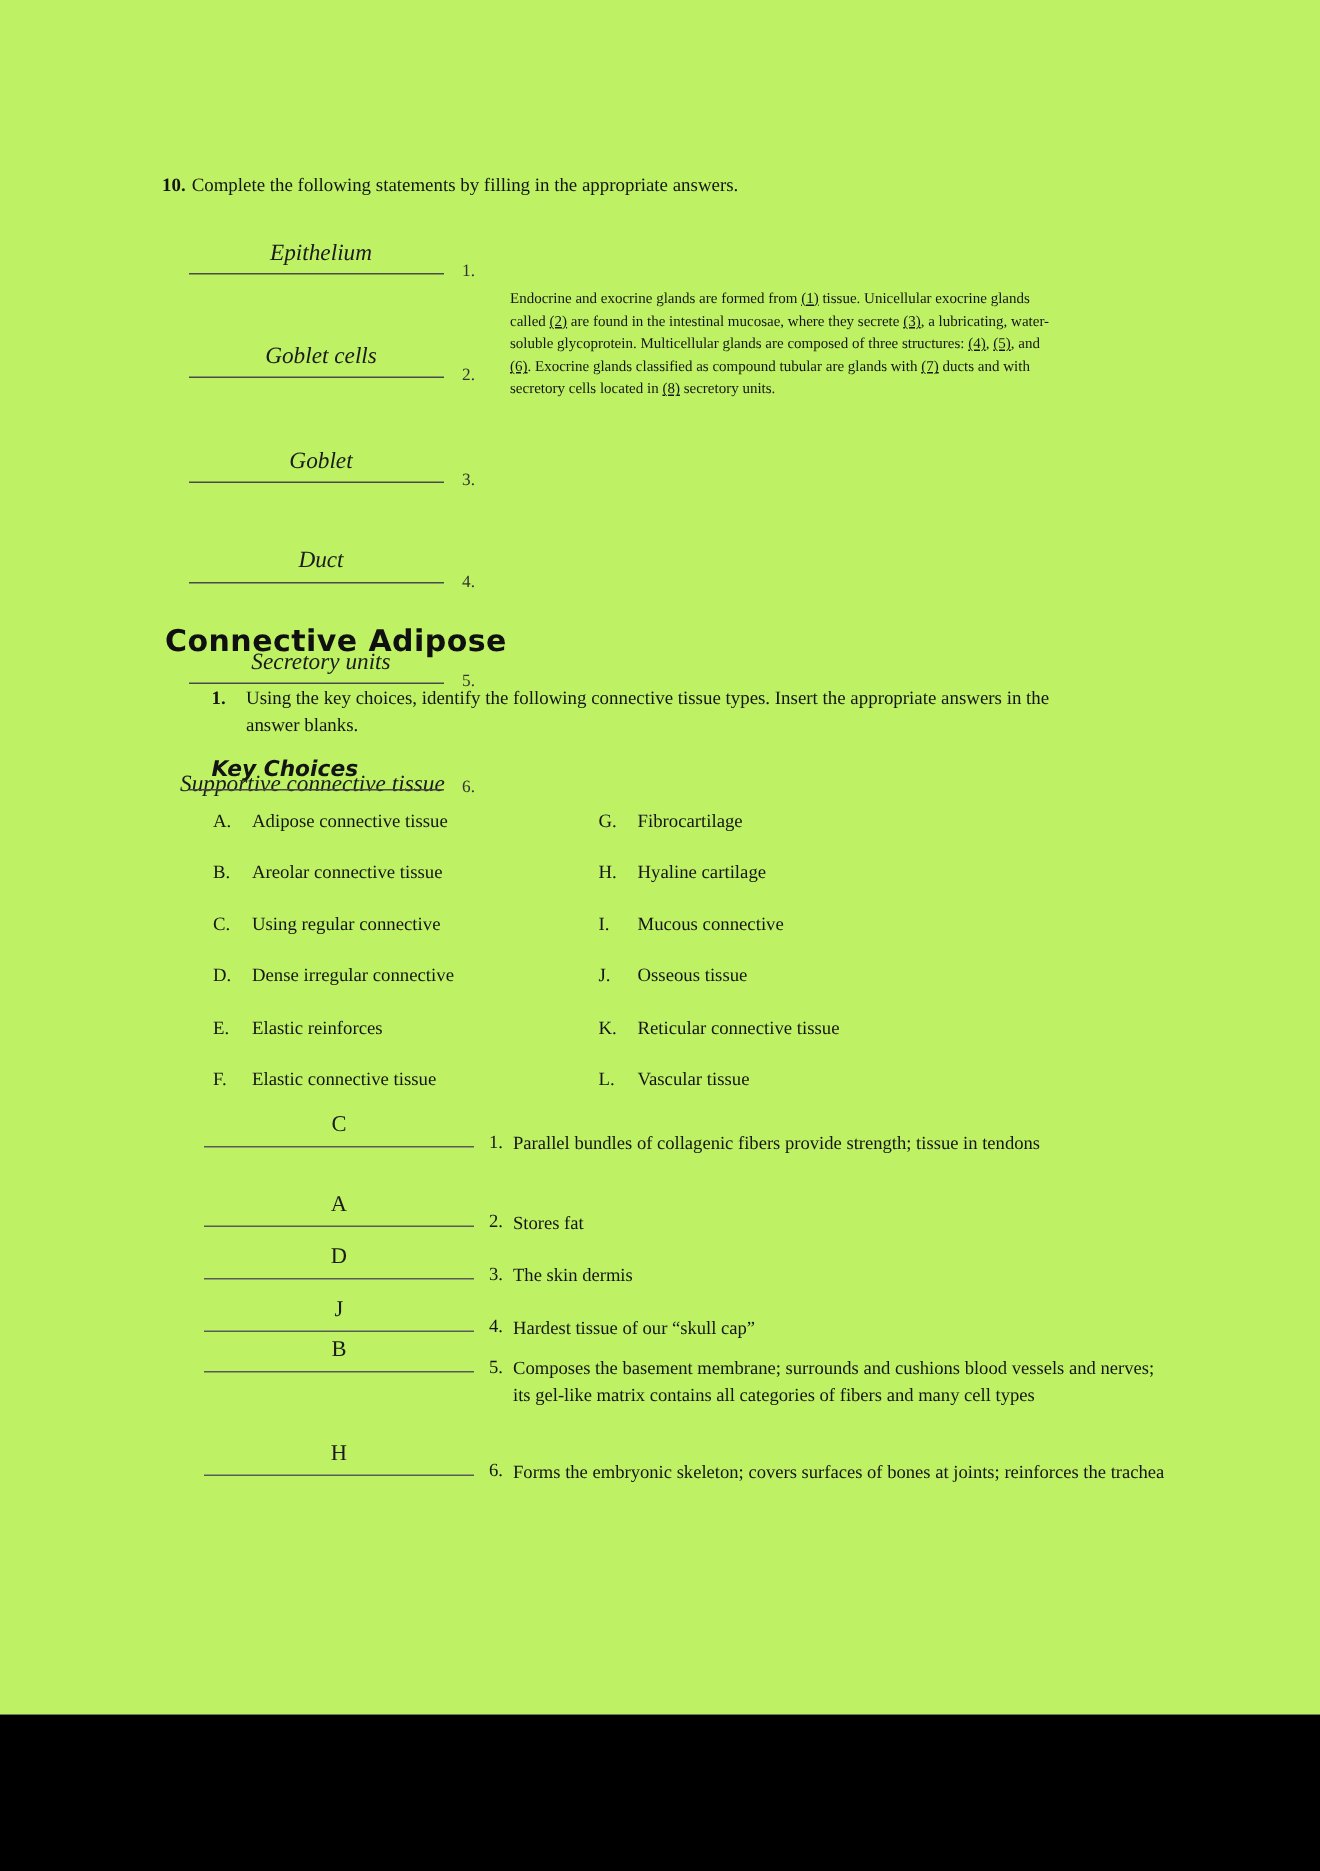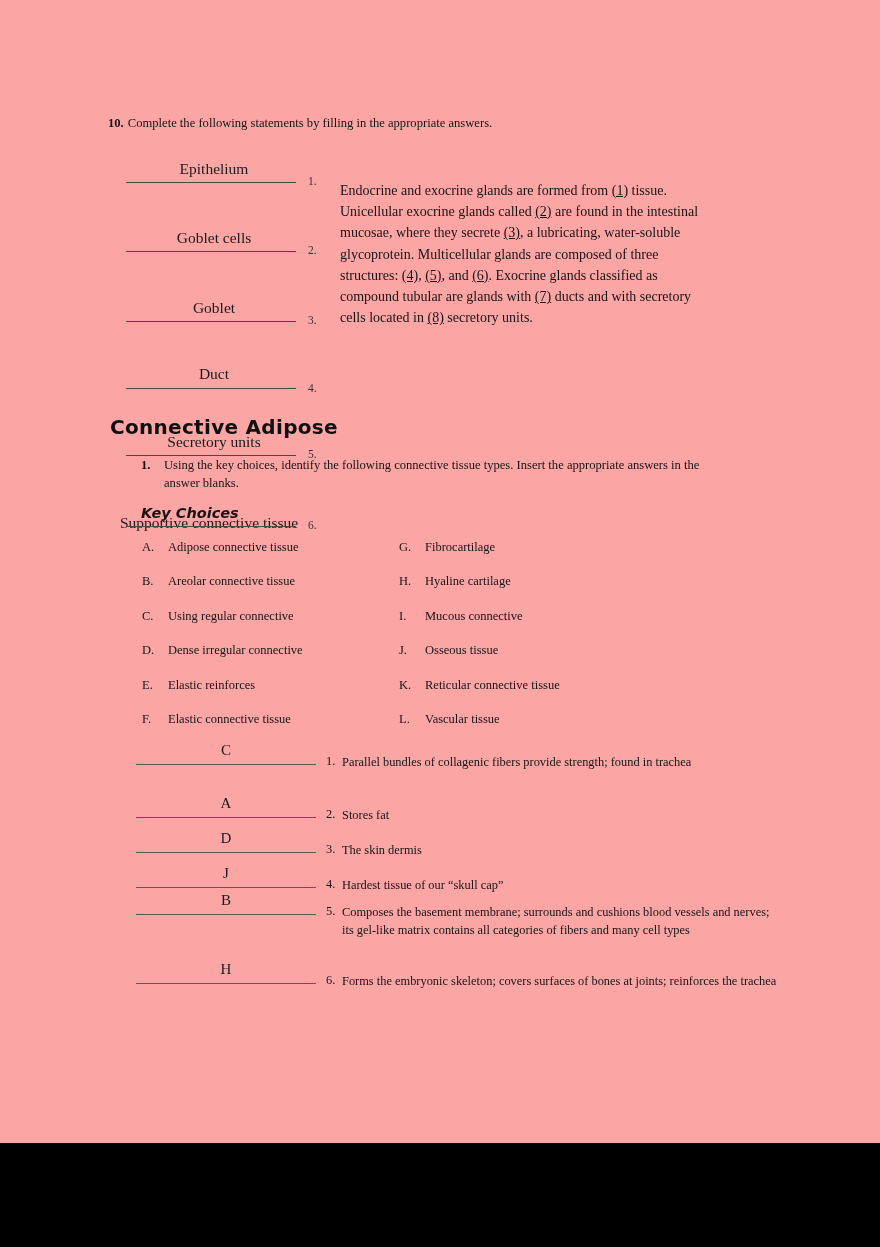--- a/index.html
+++ b/index.html
@@ -16,21 +16,21 @@
     font-family: "Liberation Serif", serif;
     color: #151515;
   }
 
   
   .page {
     position: absolute;
     left: 0; top: 0;
     width: 880px;
     height: 1143px;
-    background: #fca5a5;
+    background: #bef264;
   }
   .bottom-band {
     position: absolute;
     left: 0;
     top: 1143px;
     width: 880px;
     height: 104px;
     background: #000000;
   }
 
@@ -79,20 +79,21 @@
   }
   .blank-answer {
     position: absolute;
     left: 0;
     width: 176px;
     text-align: center;
     font-family: "Liberation Serif", serif;
     font-size: 15.5px;
     color: #1b1b1b;
     white-space: nowrap;
+    font-style: italic;
   }
   .blank-num {
     position: absolute;
     left: 182px;
     font-size: 11.5px;
     color: #333;
   }
 
   
   #blank1 .blank-answer { top: 16px; }
@@ -132,23 +133,23 @@
   #blank7 .blank-num    { top: 238px; }
 
   #blank8 .blank-answer { top: 256px; }
   #blank8 .blank-line   { top: 279px; }
   #blank8 .blank-num    { top: 272px; }
 
   
   .q10-para {
     position: absolute;
     left: 232px;
-    top: 36px;
+    top: 48px;
     width: 360px;
-    font-size: 14px;
+    font-size: 10px;
     line-height: 1.52;
     text-align: left;
   }
   .q10-para .fill {
     text-decoration: underline;
     white-space: nowrap;
   }
 
   
   .section-title {
@@ -407,21 +408,21 @@
   </div>
 
   <div class="items">
 
     <div class="item" id="item1">
       <div class="item-blank">
         <div class="item-answer">C</div>
         <div class="item-rule"></div>
       </div>
       <div class="item-num serif">1.</div>
-      <div class="item-text serif">Parallel bundles of collagenic fibers provide strength; found in trachea</div>
+      <div class="item-text serif">Parallel bundles of collagenic fibers provide strength; tissue in tendons</div>
     </div>
 
     <div class="item" id="item2">
       <div class="item-blank">
         <div class="item-answer">A</div>
         <div class="item-rule"></div>
       </div>
       <div class="item-num serif">2.</div>
       <div class="item-text serif">Stores fat</div>
     </div>

